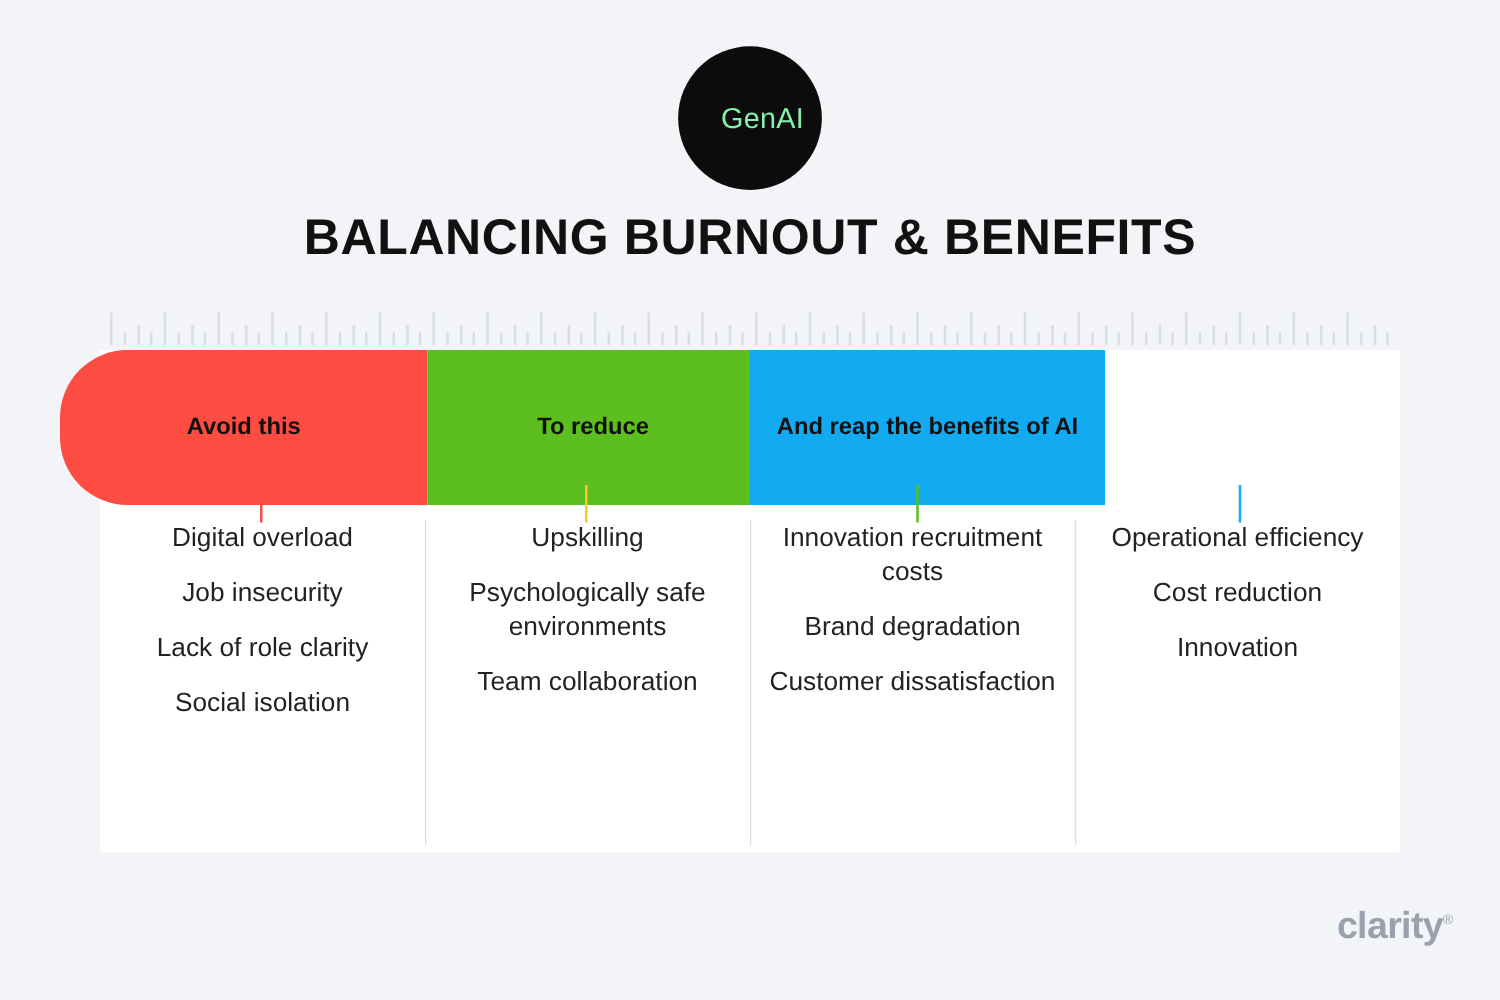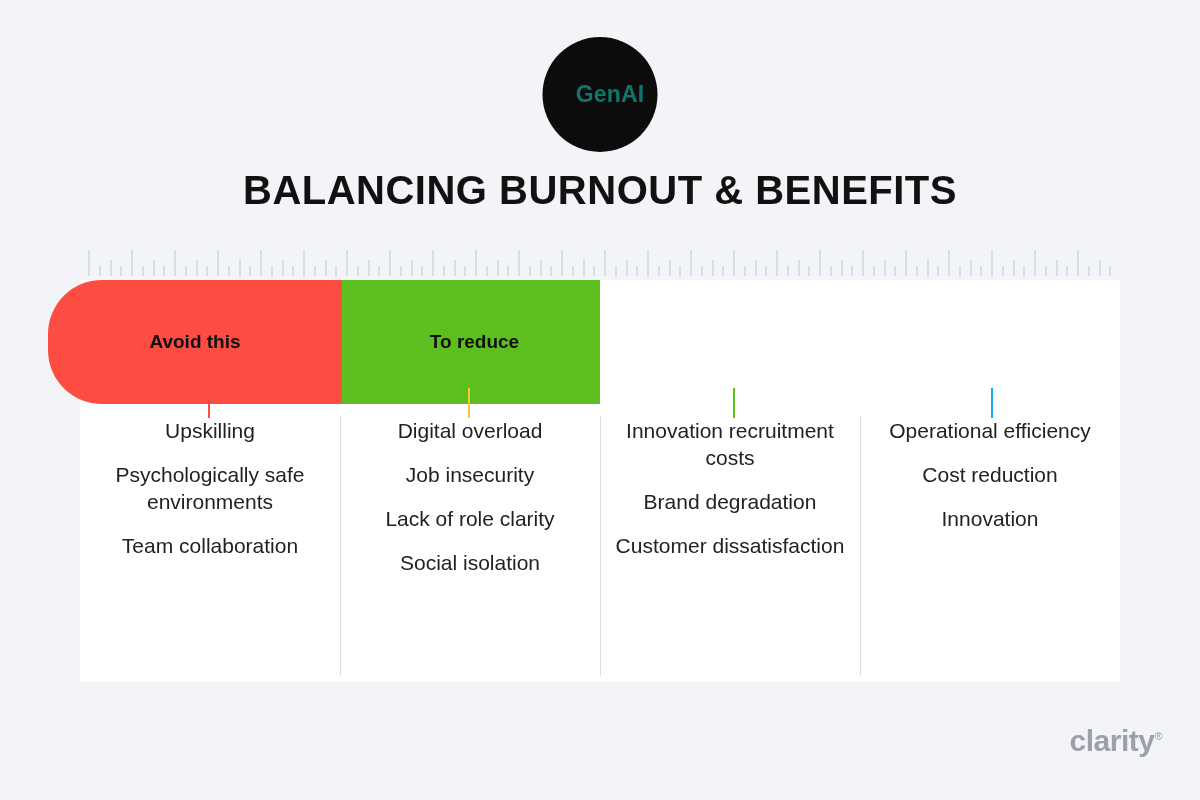--- a/index.html
+++ b/index.html
@@ -23,23 +23,23 @@
     transform: translateX(-50%);
     width: 115px;
     height: 115px;
     border-radius: 50%;
     background: #0c0c0c;
     display: flex;
     align-items: center;
     justify-content: center;
   }
   .badge-label {
-    color: #0f766e;
+    color: #86efac;
     font-size: 23px;
-    font-weight: bold;
+    font-weight: normal;
     letter-spacing: 0.2px;
     margin-left: 20px;
   }
 
   
   .title {
     position: absolute;
     top: 168px;
     left: 0;
     width: 1200px;
@@ -270,40 +270,43 @@
     <div class="tick" style="background: rgb(216, 220, 228); height: 10px;"></div>
   </div>
 
 <div class="bar">
   <div class="bar-seg seg0" style="background: rgb(253, 76, 66);">
     <span>Avoid this</span>
   </div>
   <div class="bar-seg seg2" style="background: rgb(92, 191, 31); padding-left: 19px;">
     <span>To reduce</span>
   </div>
+  <div class="bar-seg seg3" style="background: rgb(18, 170, 240);">
+    <span>And reap the benefits of AI</span>
+  </div>
 </div>
 
 <div class="stem" style="left: 208px; background: rgb(253, 76, 66);"></div>
 <div class="stem" style="left: 468px; background: rgb(251, 199, 49);"></div>
 <div class="stem" style="left: 733px; background: rgb(92, 191, 31);"></div>
 <div class="stem" style="left: 991px; background: rgb(18, 170, 240);"></div>
 
 <div class="columns">
-  <div class="col">
-    <div class="item">Upskilling</div>
-    <div class="item">Psychologically safe environments</div>
-    <div class="item">Team collaboration</div>
-  </div>
   <div class="col">
     <div class="item">Digital overload</div>
     <div class="item">Job insecurity</div>
     <div class="item">Lack of role clarity</div>
     <div class="item">Social isolation</div>
   </div>
   <div class="col">
+    <div class="item">Upskilling</div>
+    <div class="item">Psychologically safe environments</div>
+    <div class="item">Team collaboration</div>
+  </div>
+  <div class="col">
     <div class="item">Innovation recruitment costs</div>
     <div class="item">Brand degradation</div>
     <div class="item">Customer dissatisfaction</div>
   </div>
   <div class="col">
     <div class="item">Operational efficiency</div>
     <div class="item">Cost reduction</div>
     <div class="item">Innovation</div>
   </div>
 </div>

